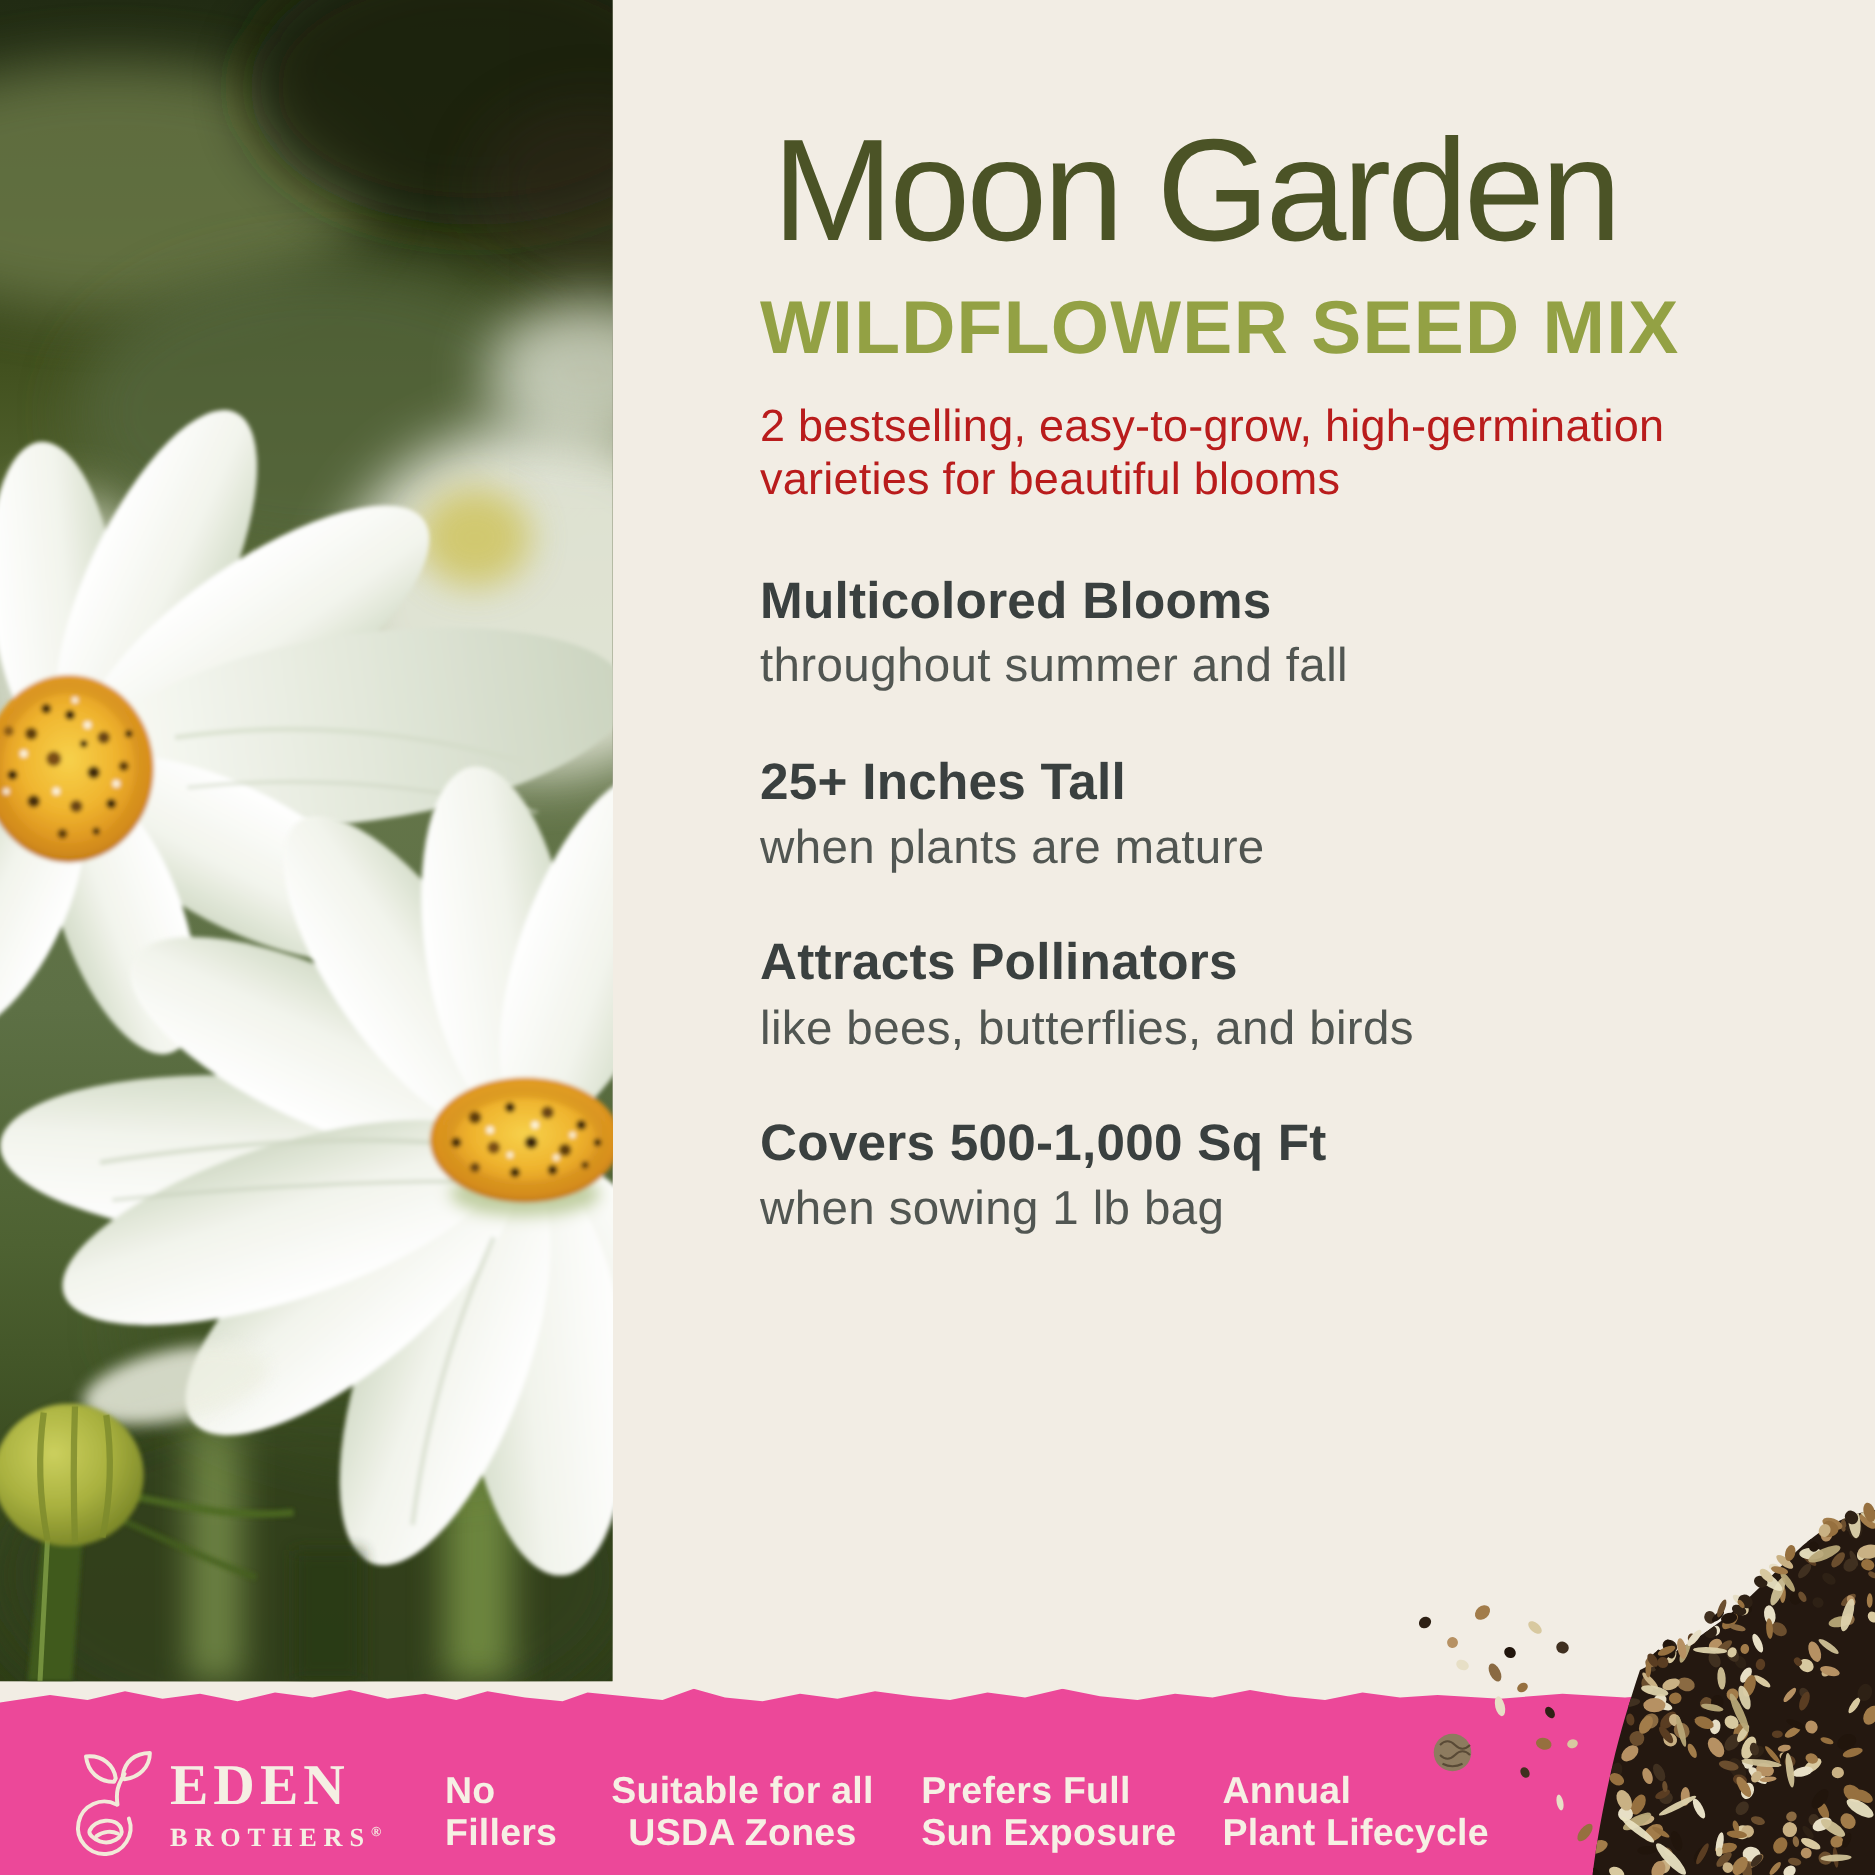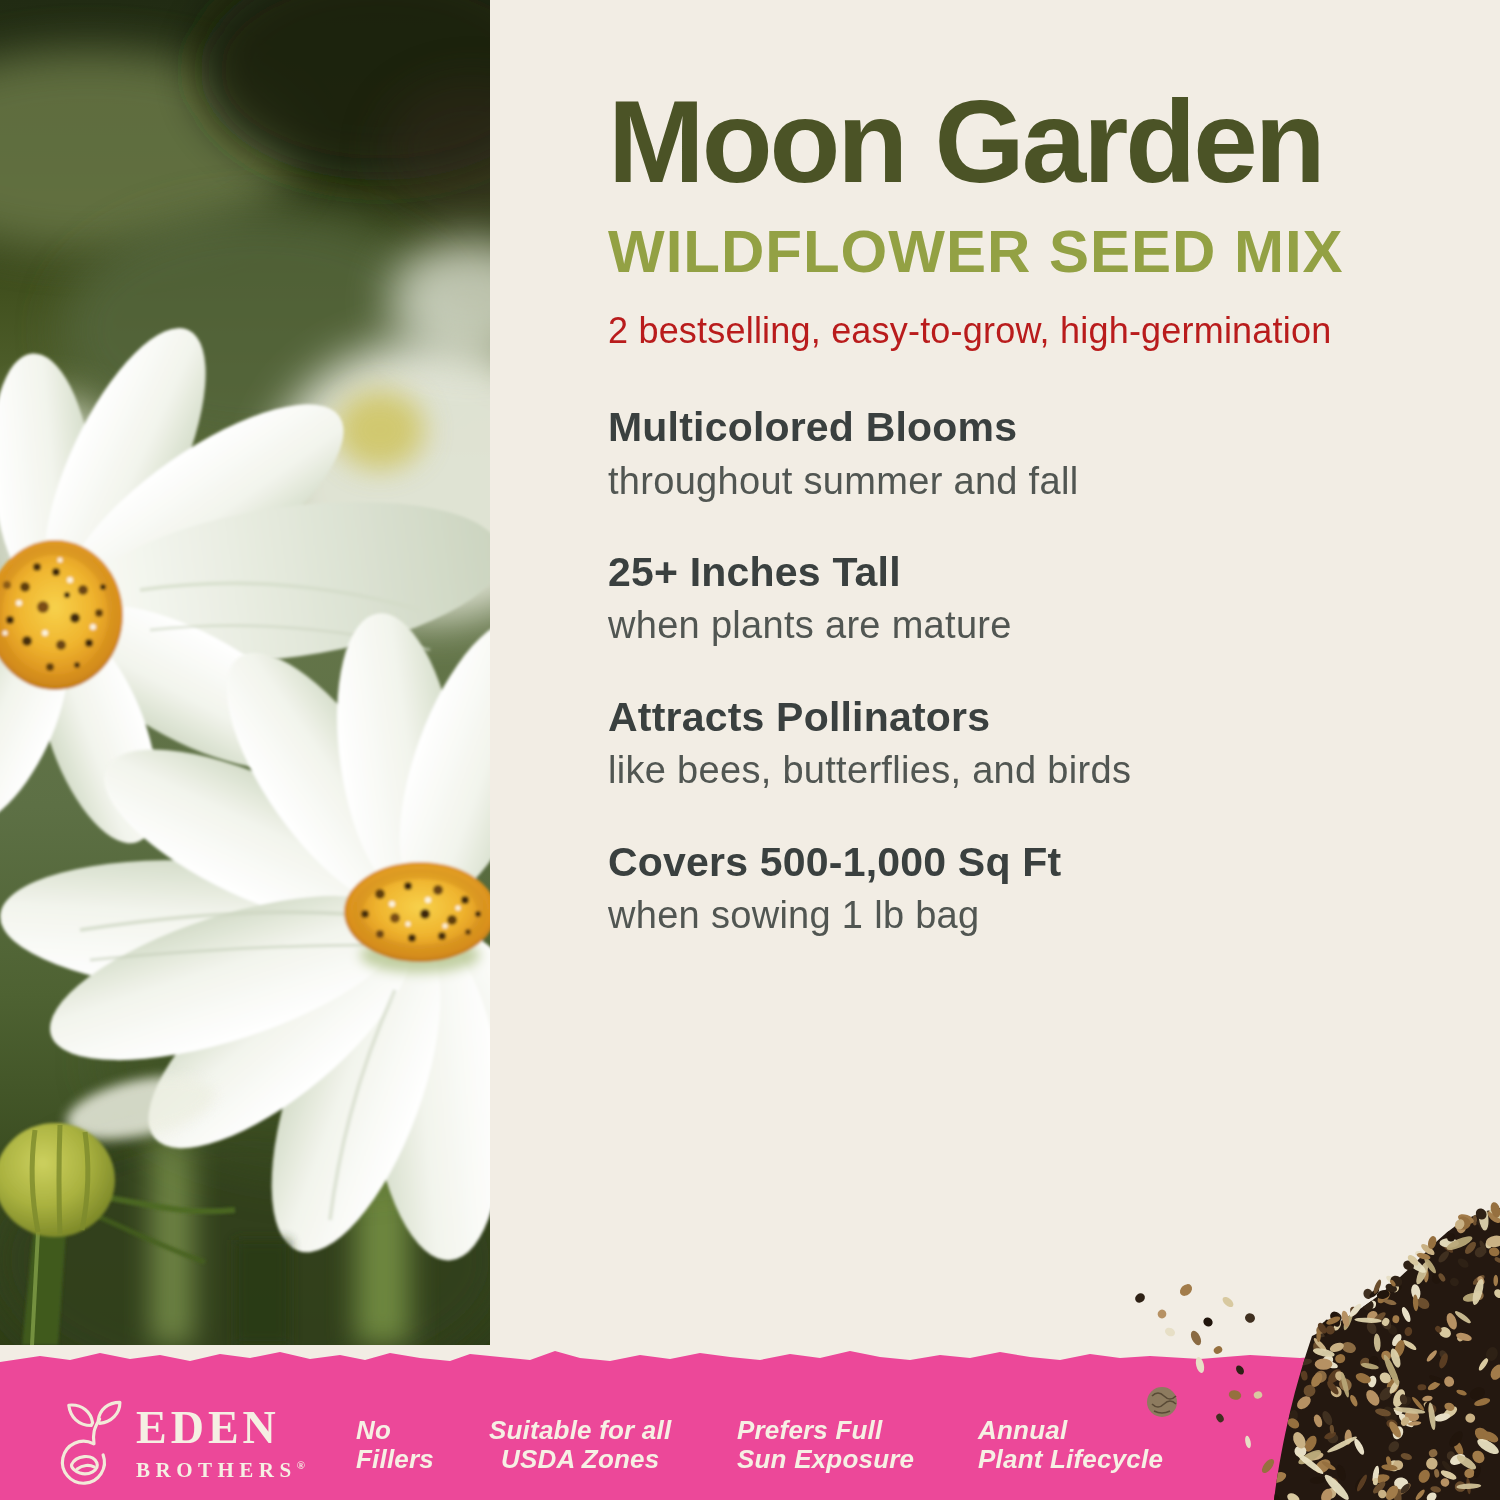--- a/index.html
+++ b/index.html
@@ -12,22 +12,22 @@
   .photo{
     position:absolute;left:0;top:0;width:490px;height:1345px;overflow:hidden;
     background:#3c4a24;
   }
   .photo svg{display:block;}
   
   .content{
     position:absolute;left:608px;top:84px;width:860px;
   }
   .title{
-    font-size:116px;line-height:1.0;font-weight:700;letter-spacing:-3px;
-    color:#4b5326;margin:0;
+    font-size:116px;line-height:1.0;font-weight:400;letter-spacing:-3px;
+    color:#4b5326;margin:10px;
   }
   .tagline{
     font-size:60px;line-height:1.0;font-weight:700;letter-spacing:1px;
     color:#93a144;margin:22px 0 0 0;
   }
   .desc{
     margin:28px 0 0 0;font-size:36px;line-height:1.18;color:#b91c1c;letter-spacing:0.2px;
   }
   .features{margin-top:52px;}
   .feature{margin-bottom:45px;}
@@ -51,21 +51,21 @@
     font-family:"Liberation Serif", serif;font-size:46px;font-weight:700;
     letter-spacing:4px;line-height:1.0;
   }
   .brand-sub{
     font-family:"Liberation Serif", serif;font-size:21px;font-weight:700;
     letter-spacing:5.5px;line-height:1.0;margin-top:9px;
   }
   .brand-sub sup{font-size:11px;letter-spacing:0;}
   .badge{
     position:absolute;top:71px;color:#f6f0e4;font-weight:700;
-    font-size:26px;line-height:1.12;letter-spacing:0.2px;white-space:nowrap;font-style:italic;
+    font-size:30px;line-height:1.12;letter-spacing:0.2px;white-space:nowrap;
   }
   .badge-1{left:356px;} .badge-2{left:489px;text-align:center;} .badge-3{left:737px;} .badge-4{left:978px;}
   
   .seedpile{
     position:absolute;right:0;bottom:0;width:400px;height:310px;z-index:5;
   }
 </style>
 </head>
 <body>
 
@@ -228,21 +228,21 @@
       <path d="M60,1125 Q58,1180 60,1235" stroke="#7c8a2c" stroke-width="5" fill="none" opacity="0.8"></path>
       <path d="M85,1132 Q92,1180 82,1230" stroke="#7c8a2c" stroke-width="5" fill="none" opacity="0.8"></path>
       <rect x="235" y="1240" width="55" height="105" fill="#2c3a15" opacity="0.9" filter="url(#f6)"></rect>
     </g>
   </svg>
 </div>
 
 <div class="content">
   <h1 class="title">Moon Garden</h1>
   <h2 class="tagline">WILDFLOWER SEED MIX</h2>
-  <p class="desc"><span>2 bestselling, easy-to-grow, high-germination</span><br></p>
+  <p class="desc"><span>2 bestselling, easy-to-grow, high-germination</span><br><span>varieties for beautiful blooms</span></p>
 
   <div class="features">
     <div class="feature">
       <h3>Multicolored Blooms</h3>
       <p>throughout summer and fall</p>
     </div>
     <div class="feature">
       <h3>25+ Inches Tall</h3>
       <p>when plants are mature</p>
     </div>

